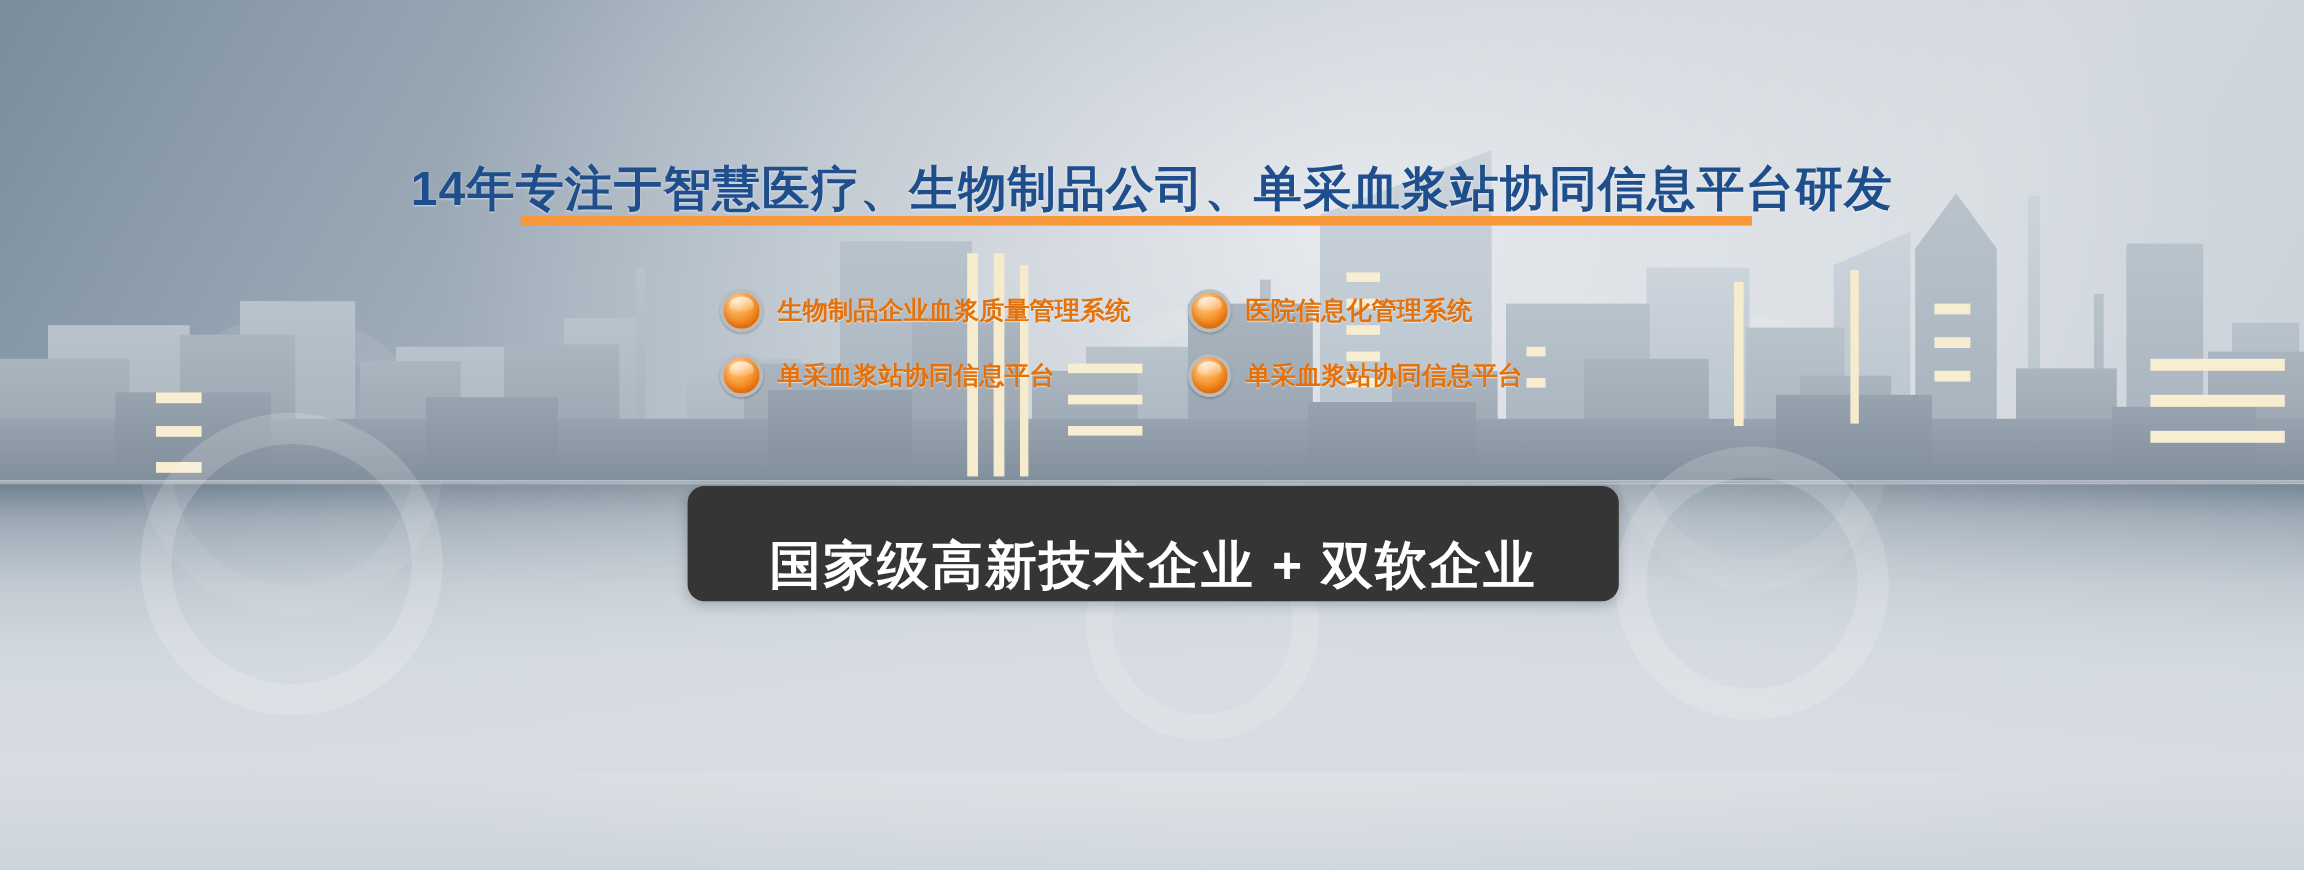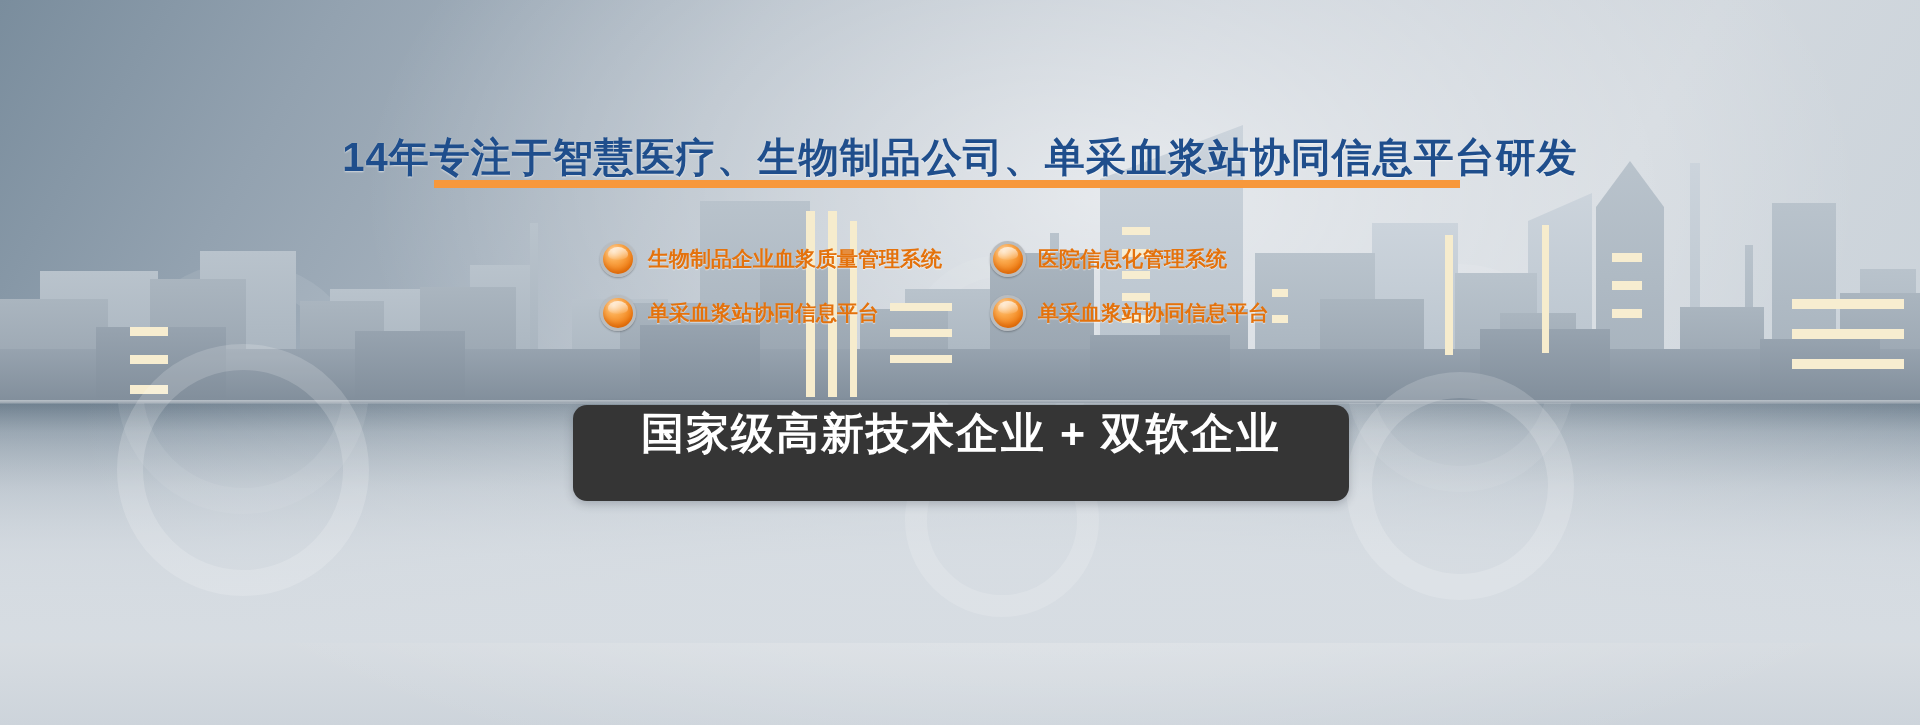--- a/index.html
+++ b/index.html
@@ -88,21 +88,21 @@
   }
   .feature-label{
     font-size:21px;font-weight:700;color:#e4720c;white-space:nowrap;
     text-shadow:0 1px 1px rgba(255,255,255,.6);
   }
 
   
   .plaque{
     position:absolute;left:573px;top:405px;width:776px;height:96px;
     background:#353535;border-radius:14px;
-    display:flex;align-items:flex-start;justify-content:center;
+    display:flex;align-items:flex-end;justify-content:center;
     box-shadow:0 3px 10px rgba(30,40,50,.25);
   }
   .plaque-text{
     font-size:43px;font-weight:700;color:#ffffff;letter-spacing:2px;white-space:nowrap;
   }
 </style>
 </head>
 <body>
 
 <div id="banner">

